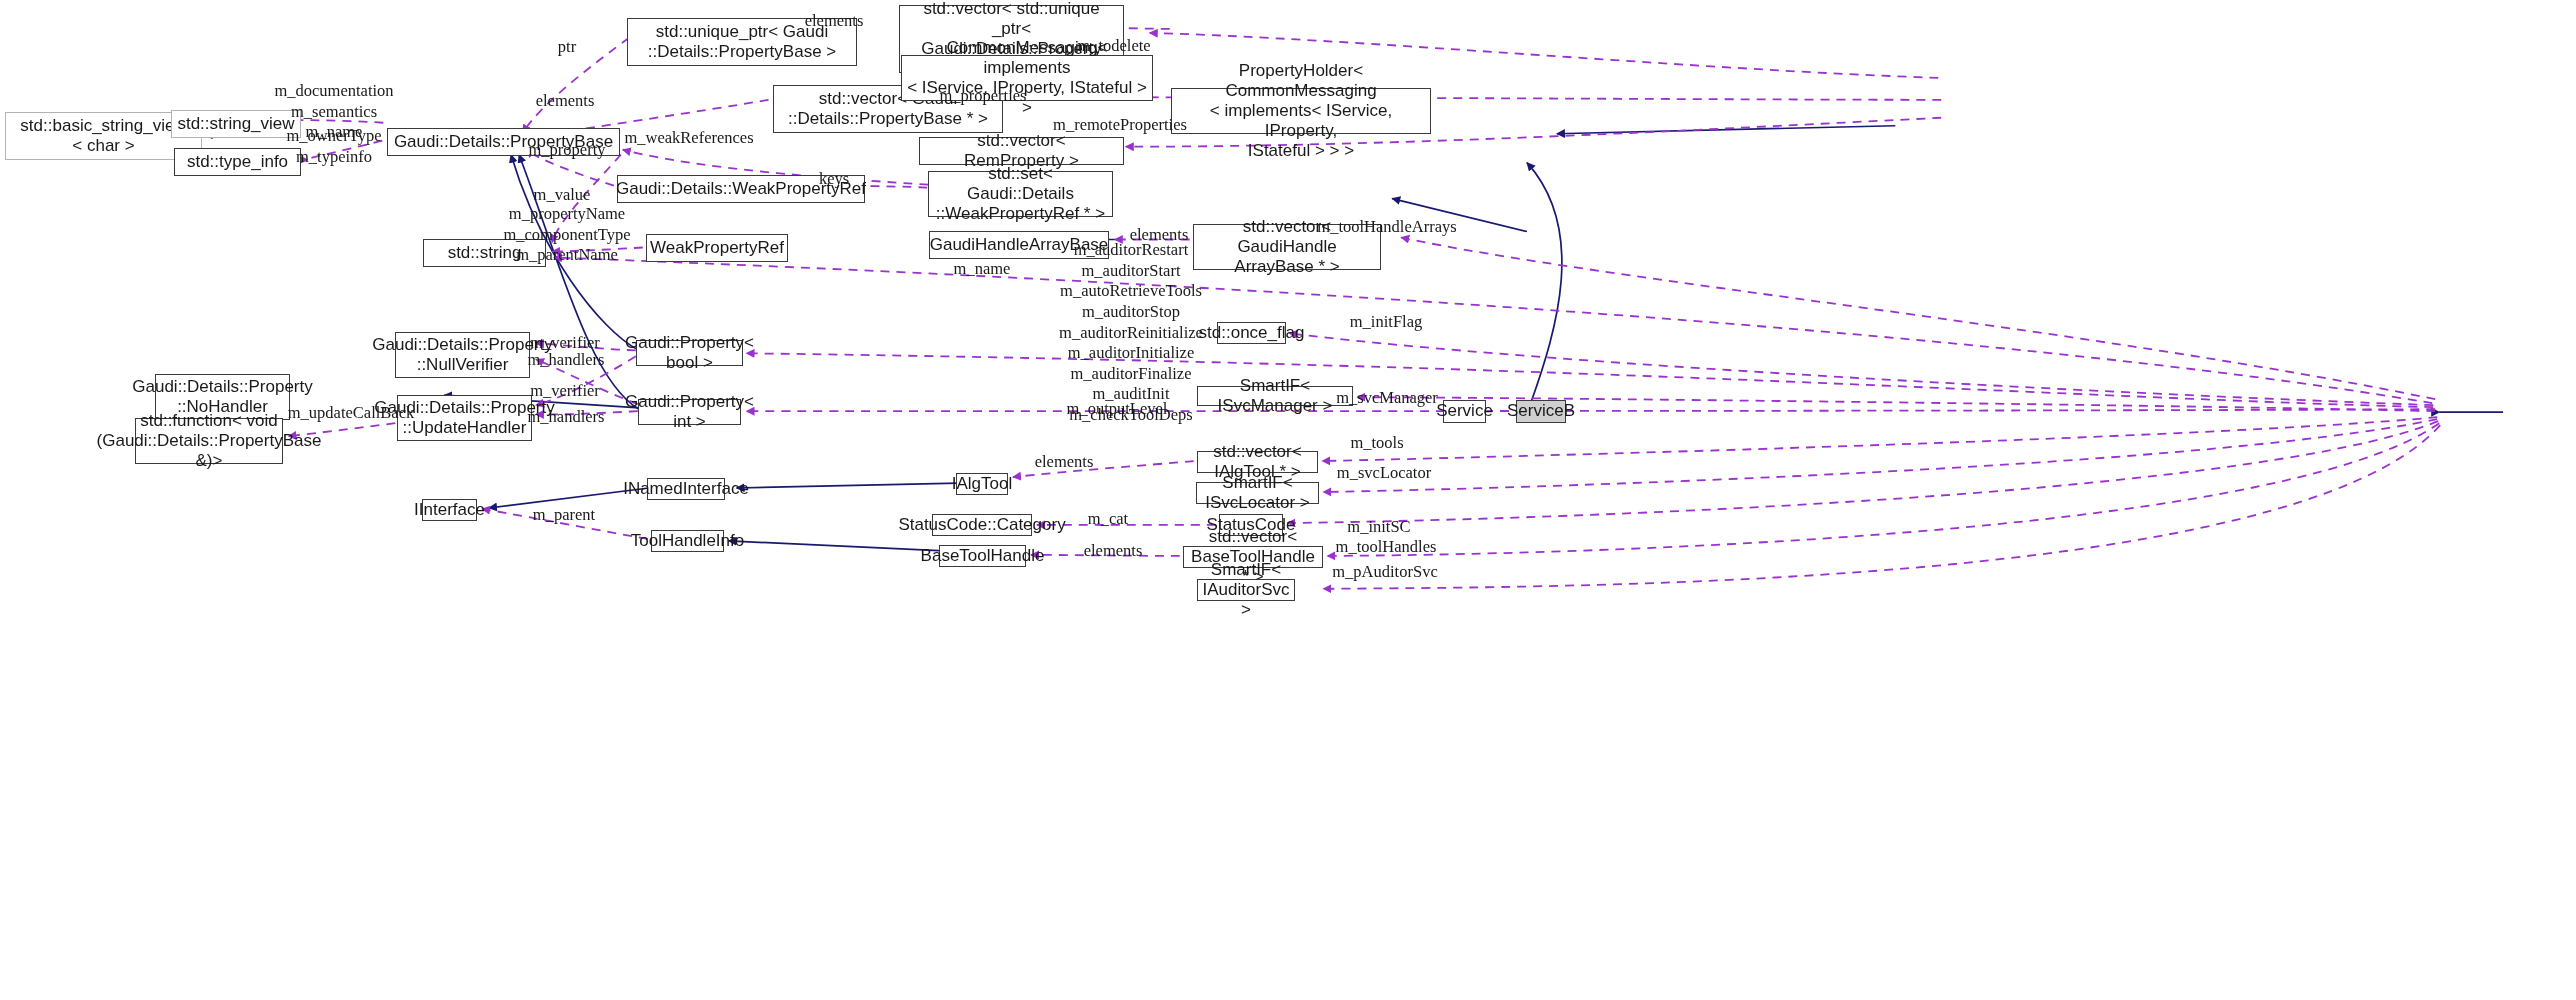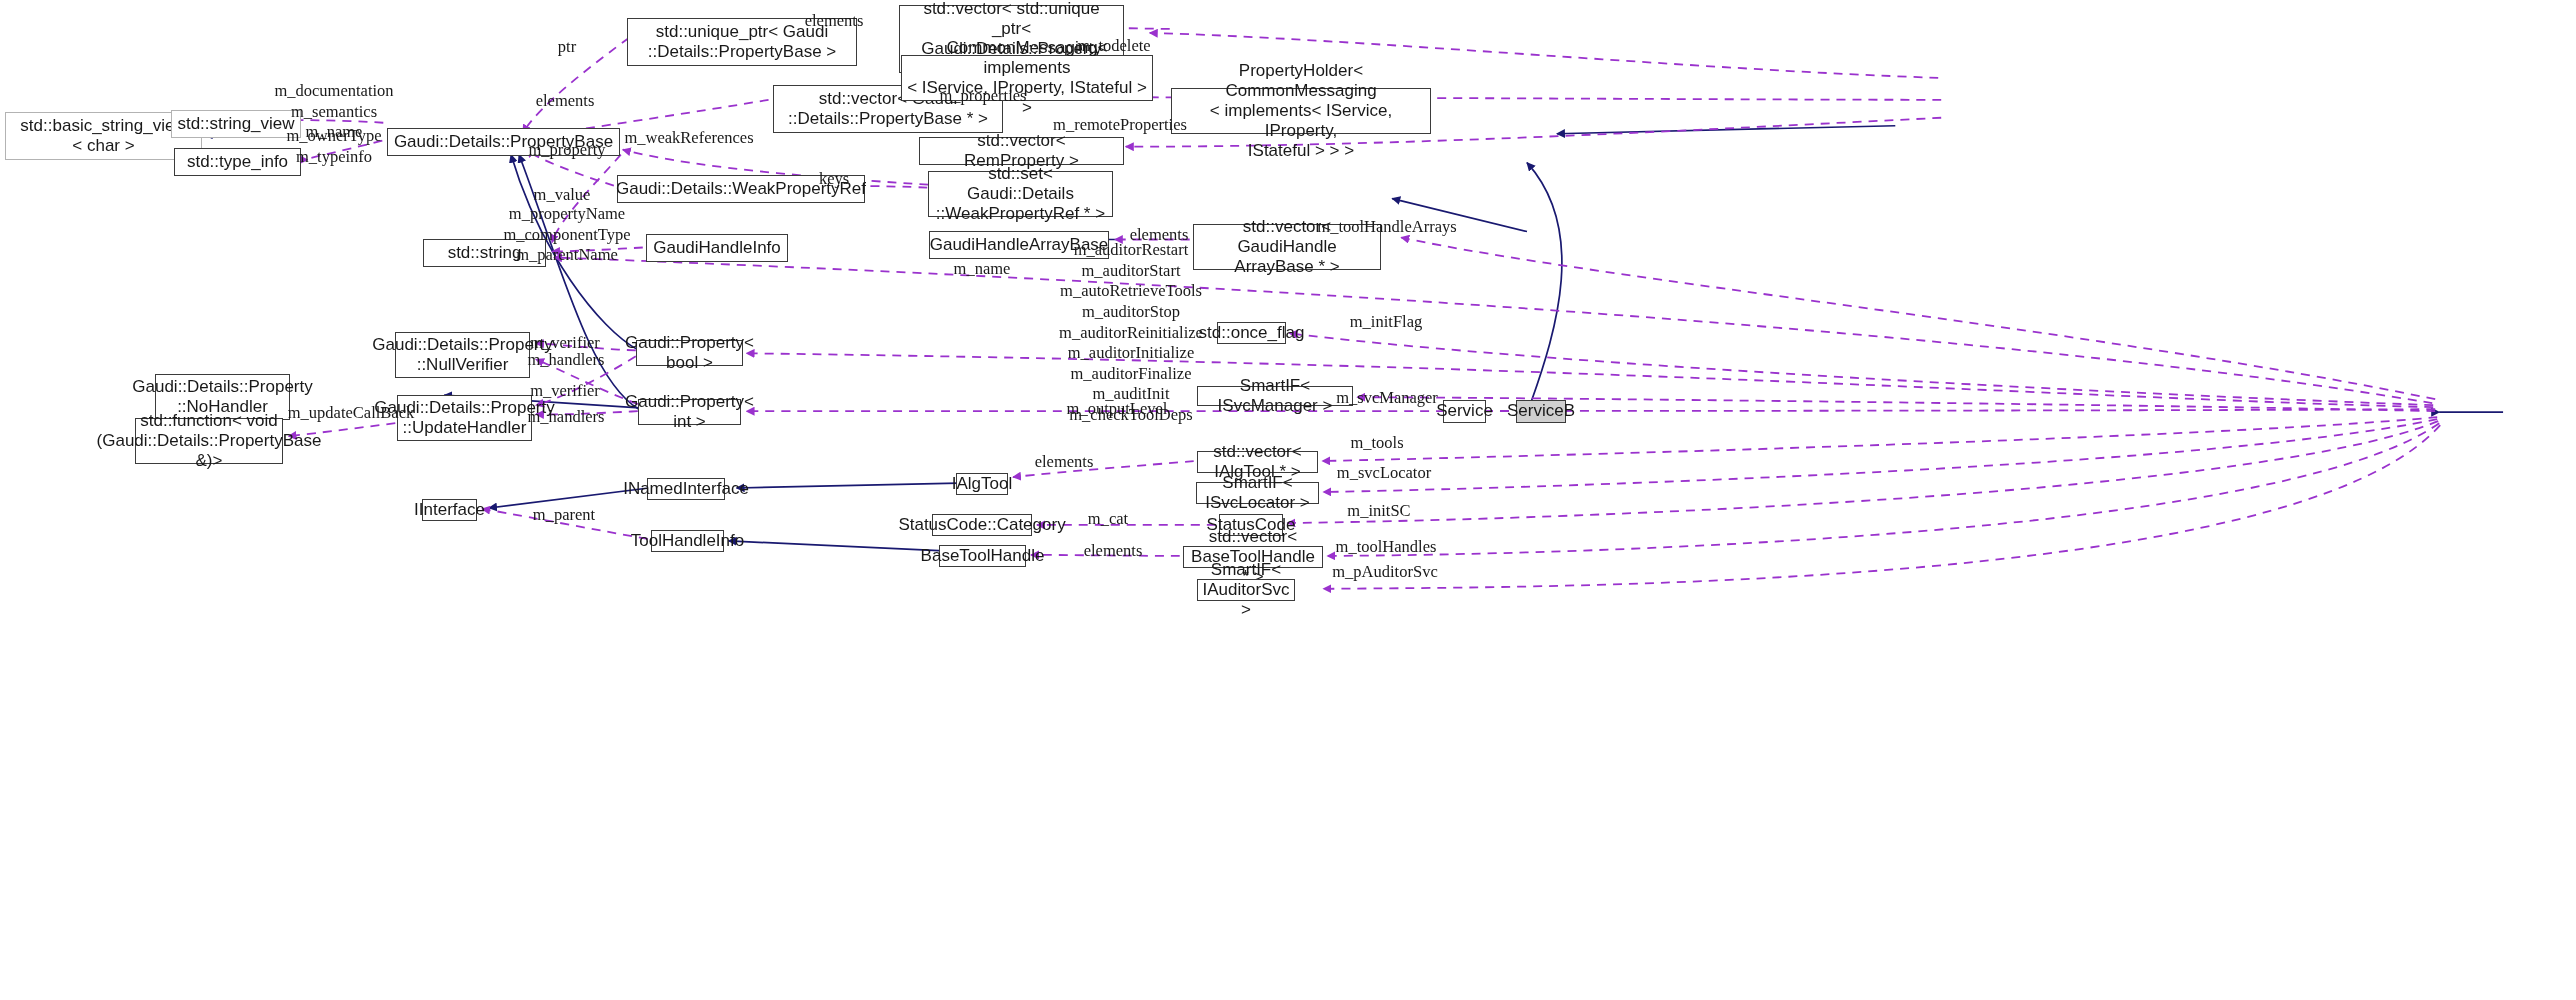--- a/index.html
+++ b/index.html
@@ -143,21 +143,21 @@
       <div class="node" style="left: 901px; top: 55px; width: 252px; height: 46px;">CommonMessaging&lt; implements
 &lt; IService, IProperty, IStateful &gt; &gt;</div>
       <div class="node" style="left: 1171px; top: 88px; width: 260px; height: 46px;">PropertyHolder&lt; CommonMessaging
 &lt; implements&lt; IService, IProperty,
 IStateful &gt; &gt; &gt;</div>
       <div class="node" style="left: 617px; top: 175px; width: 248px; height: 28px;">Gaudi::Details::WeakPropertyRef</div>
       <div class="node" style="left: 919px; top: 137px; width: 205px; height: 28px;">std::vector&lt; RemProperty &gt;</div>
       <div class="node" style="left: 928px; top: 171px; width: 185px; height: 46px;">std::set&lt; Gaudi::Details
 ::WeakPropertyRef * &gt;</div>
       <div class="node" style="left: 423px; top: 239px; width: 123px; height: 28px;">std::string</div>
-      <div class="node" style="left: 646px; top: 234px; width: 142px; height: 28px;">GaudiHandleInfo</div>
+      <div class="node" style="left: 646px; top: 234px; width: 142px; height: 28px;">WeakPropertyRef</div>
       <div class="node" style="left: 929px; top: 231px; width: 180px; height: 28px;">GaudiHandleArrayBase</div>
       <div class="node" style="left: 1193px; top: 224px; width: 188px; height: 46px;">std::vector&lt; GaudiHandle
 ArrayBase * &gt;</div>
       <div class="node" style="left: 395px; top: 332px; width: 135px; height: 46px;">Gaudi::Details::Property
 ::NullVerifier</div>
       <div class="node" style="left: 155px; top: 374px; width: 135px; height: 46px;">Gaudi::Details::Property
 ::NoHandler</div>
       <div class="node" style="left: 397px; top: 395px; width: 135px; height: 46px;">Gaudi::Details::Property
 ::UpdateHandler</div>
       <div class="node" style="left: 135px; top: 418px; width: 148px; height: 46px;">std::function&lt; void
@@ -215,21 +215,21 @@
       <div class="edge-label" style="left: 565px; top: 343px;">m_verifier</div>
       <div class="edge-label" style="left: 566px; top: 360px;">m_handlers</div>
       <div class="edge-label" style="left: 565px; top: 391px;">m_verifier</div>
       <div class="edge-label" style="left: 566px; top: 417px;">m_handlers</div>
       <div class="edge-label" style="left: 333px; top: 413px; margin-left: 18px;">m_updateCallBack</div>
       <div class="edge-label" style="left: 1117px; top: 409px;">m_outputLevel</div>
       <div class="edge-label" style="left: 1387px; top: 398px;">m_svcManager</div>
       <div class="edge-label" style="left: 1377px; top: 443px;">m_tools</div>
       <div class="edge-label" style="left: 1064px; top: 462px;">elements</div>
       <div class="edge-label" style="left: 1384px; top: 473px;">m_svcLocator</div>
-      <div class="edge-label" style="left: 1379px; top: 511px;">m_initSC</div>
+      <div class="edge-label" style="left: 1379px; top: 527px;">m_initSC</div>
       <div class="edge-label" style="left: 1108px; top: 519px;">m_cat</div>
       <div class="edge-label" style="left: 1386px; top: 547px;">m_toolHandles</div>
       <div class="edge-label" style="left: 1113px; top: 551px;">elements</div>
       <div class="edge-label" style="left: 1385px; top: 572px;">m_pAuditorSvc</div>
       <div class="edge-label" style="left: 564px; top: 515px;">m_parent</div>
     </div>
 
 </div>
 
 

